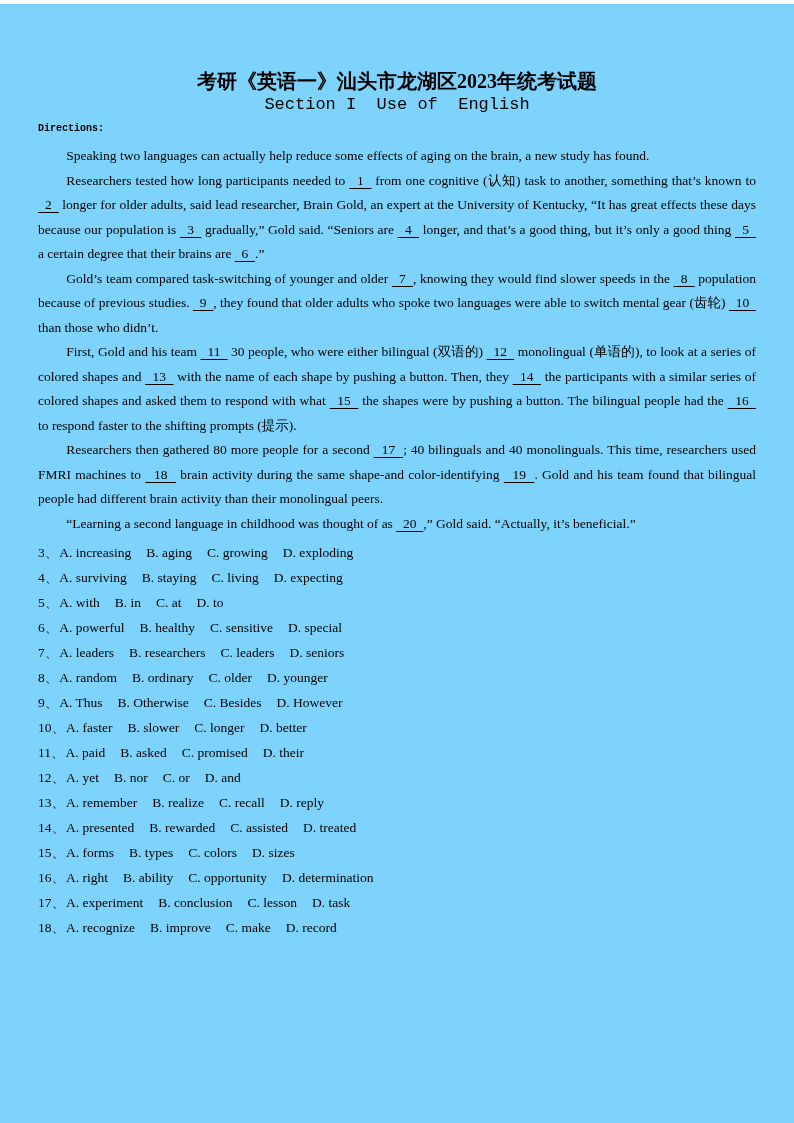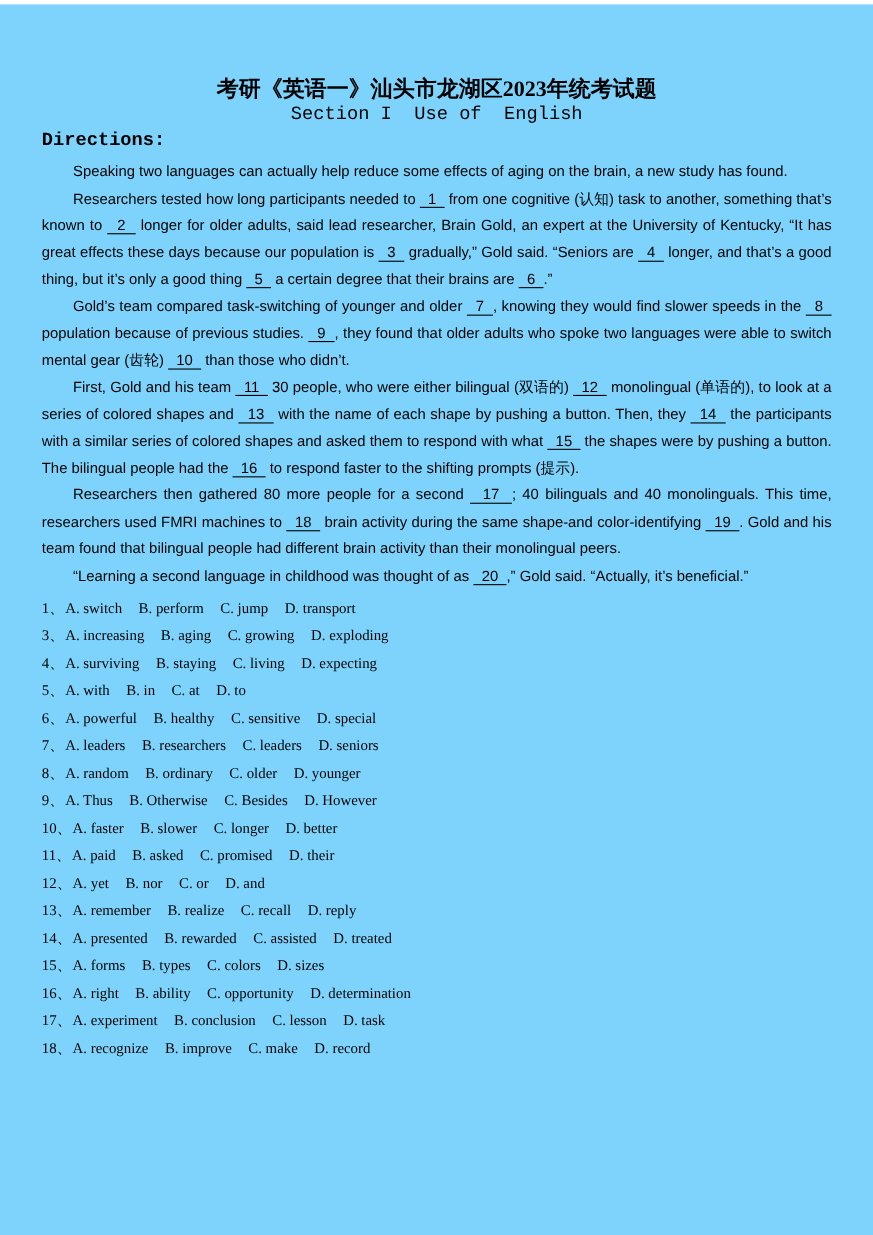--- a/index.html
+++ b/index.html
@@ -30,33 +30,33 @@
     text-align: center;
     font-family: "Liberation Mono", "DejaVu Sans Mono", monospace;
     font-size: 17px;
     line-height: 18px;
     white-space: pre;
     margin-top: 2px;
   }
   .dir-label {
     font-family: "Liberation Mono", "DejaVu Sans Mono", monospace;
     font-weight: bold;
-    font-size: 17px;
+    font-size: 10px;
     line-height: 16px;
     margin-top: 7px;
   }
   .dir-text {
     font-family: "Liberation Mono", "DejaVu Sans Mono", monospace;
     font-size: 12px;
     line-height: 16.5px;
     white-space: pre-wrap;
   }
   .passage {
     margin-top: 7px;
-    font-family: Liberation Sans, sans-serif;
+    font-family: Liberation Serif, serif;
     font-size: 13.5px;
   }
   .passage p {
     margin: 0;
     line-height: 24.5px;
     text-align: justify;
     text-indent: 2.1em;
   }
   .blank {
     white-space: pre;
@@ -88,21 +88,20 @@
   <div class="dir-label">Directions:</div>
   <div class="passage">
       <p>Speaking two languages can actually help reduce some effects of aging on the brain, a new study has found.</p>
       <p>Researchers tested how long participants needed to <span class="blank">  1  </span> from one cognitive (认知) task to another, something that’s known to <span class="blank">  2  </span> longer for older adults, said lead researcher, Brain Gold, an expert at the University of Kentucky, “It has great effects these days because our population is <span class="blank">  3  </span> gradually,” Gold said. “Seniors are <span class="blank">  4  </span> longer, and that’s a good thing, but it’s only a good thing <span class="blank">  5  </span> a certain degree that their brains are <span class="blank">  6  </span>.”</p>
       <p>Gold’s team compared task-switching of younger and older <span class="blank">  7  </span>, knowing they would find slower speeds in the <span class="blank">  8  </span> population because of previous studies. <span class="blank">  9  </span>, they found that older adults who spoke two languages were able to switch mental gear (齿轮) <span class="blank">  10  </span> than those who didn’t.</p>
       <p>First, Gold and his team <span class="blank">  11  </span> 30 people, who were either bilingual (双语的) <span class="blank">  12  </span> monolingual (单语的), to look at a series of colored shapes and <span class="blank">  13  </span> with the name of each shape by pushing a button. Then, they <span class="blank">  14  </span> the participants with a similar series of colored shapes and asked them to respond with what <span class="blank">  15  </span> the shapes were by pushing a button. The bilingual people had the <span class="blank">  16  </span> to respond faster to the shifting prompts (提示).</p>
       <p>Researchers then gathered 80 more people for a second <span class="blank">  17  </span>; 40 bilinguals and 40 monolinguals. This time, researchers used FMRI machines to <span class="blank">  18  </span> brain activity during the same shape-and color-identifying <span class="blank">  19  </span>. Gold and his team found that bilingual people had different brain activity than their monolingual peers.</p>
       <p>“Learning a second language in childhood was thought of as <span class="blank">  20  </span>,” Gold said. “Actually, it’s beneficial.”</p>
     </div>
   <div class="options-list">
-      <div class="q-row"><span class="q-num">1、</span><span class="q-opt">A. switch</span><span class="q-opt">B. perform</span><span class="q-opt">C. jump</span><span class="q-opt">D. transport</span></div>
       <div class="q-row"><span class="q-num">3、</span><span class="q-opt">A. increasing</span><span class="q-opt">B. aging</span><span class="q-opt">C. growing</span><span class="q-opt">D. exploding</span></div>
       <div class="q-row"><span class="q-num">4、</span><span class="q-opt">A. surviving</span><span class="q-opt">B. staying</span><span class="q-opt">C. living</span><span class="q-opt">D. expecting</span></div>
       <div class="q-row"><span class="q-num">5、</span><span class="q-opt">A. with</span><span class="q-opt">B. in</span><span class="q-opt">C. at</span><span class="q-opt">D. to</span></div>
       <div class="q-row"><span class="q-num">6、</span><span class="q-opt">A. powerful</span><span class="q-opt">B. healthy</span><span class="q-opt">C. sensitive</span><span class="q-opt">D. special</span></div>
       <div class="q-row"><span class="q-num">7、</span><span class="q-opt">A. leaders</span><span class="q-opt">B. researchers</span><span class="q-opt">C. leaders</span><span class="q-opt">D. seniors</span></div>
       <div class="q-row"><span class="q-num">8、</span><span class="q-opt">A. random</span><span class="q-opt">B. ordinary</span><span class="q-opt">C. older</span><span class="q-opt">D. younger</span></div>
       <div class="q-row"><span class="q-num">9、</span><span class="q-opt">A. Thus</span><span class="q-opt">B. Otherwise</span><span class="q-opt">C. Besides</span><span class="q-opt">D. However</span></div>
       <div class="q-row"><span class="q-num">10、</span><span class="q-opt">A. faster</span><span class="q-opt">B. slower</span><span class="q-opt">C. longer</span><span class="q-opt">D. better</span></div>
       <div class="q-row"><span class="q-num">11、</span><span class="q-opt">A. paid</span><span class="q-opt">B. asked</span><span class="q-opt">C. promised</span><span class="q-opt">D. their</span></div>
       <div class="q-row"><span class="q-num">12、</span><span class="q-opt">A. yet</span><span class="q-opt">B. nor</span><span class="q-opt">C. or</span><span class="q-opt">D. and</span></div>

